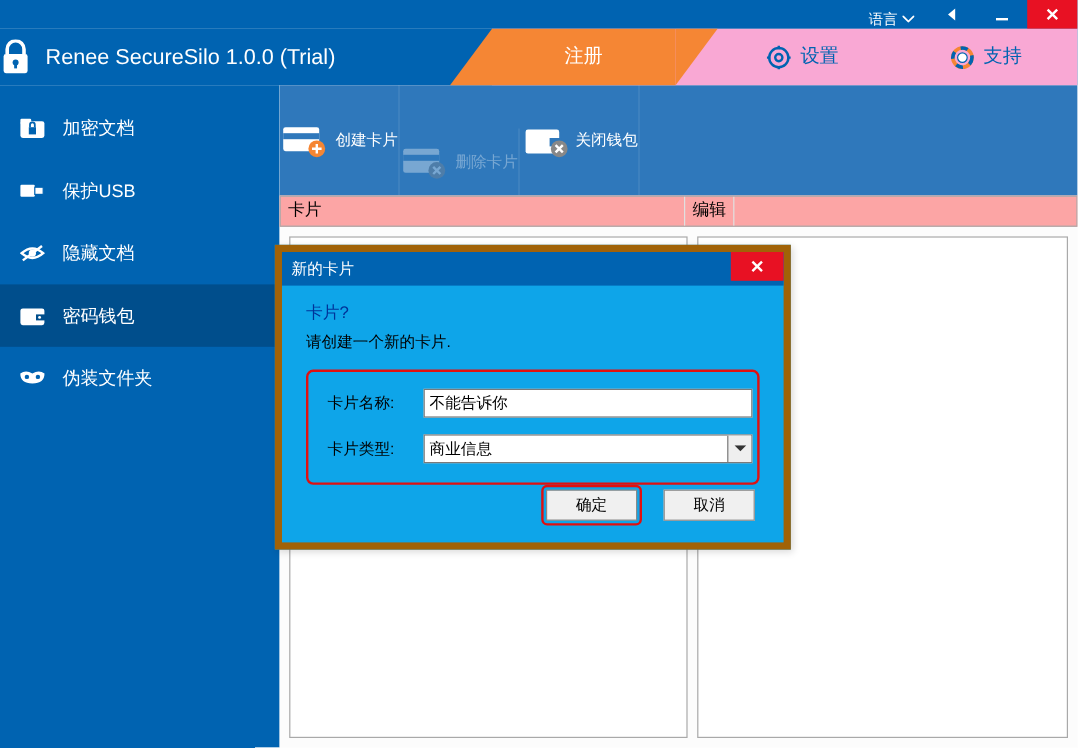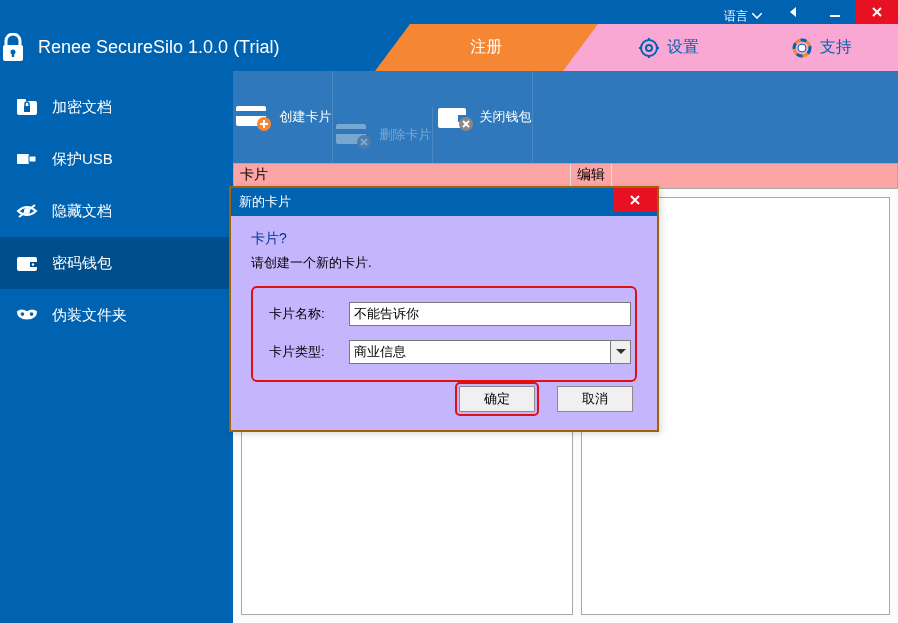--- a/index.html
+++ b/index.html
@@ -49,22 +49,22 @@
   .columns .col { padding: 2px 6px; font-size: 14px; border-right: 1px solid #e0e0e0; }
   .columns .col:first-child { width: 337px; }
 
   .panels { flex: 1; display: flex; gap: 8px; padding: 8px; }
   .panel { border: 1px solid #a9a9a9; background: #fff; }
   .panel.left { width: 332px; }
   .panel.right { flex: 1; }
 
   
   .dialog {
-    position: absolute; left: 229px; top: 186px; width: 430px; background: #c4b5fd;
-    border: 2px solid #a16207; box-shadow: 2px 2px 6px rgba(0,0,0,0.15);
+    position: absolute; left: 229px; top: 204px; width: 430px; background: #0ea5e9;
+    border: 6px solid #a16207; box-shadow: 2px 2px 6px rgba(0,0,0,0.15);
   }
   .dialog .dtitle { height: 28px; background: #0063b1; color: #fff; font-size: 13px; display: flex; align-items: center; padding-left: 8px; position: relative; }
   .dialog .dclose { position: absolute; right: 0; top: 0; width: 44px; height: 24px; background: #e81123; display: flex; align-items: center; justify-content: center; cursor: pointer; }
   .dialog .dbody { padding: 14px 20px 18px 20px; }
   .dialog .heading { color: #003399; font-size: 14px; margin-bottom: 6px; }
   .dialog .subtext { font-size: 13px; margin-bottom: 14px; }
   .dialog .formbox { border: 2px solid #e01010; border-radius: 6px; padding: 14px 4px 16px 16px; }
   .dialog .row { display: flex; align-items: center; margin-bottom: 14px; }
   .dialog .row:last-child { margin-bottom: 0; }
   .dialog .row .lbl { width: 80px; font-size: 13px; }

